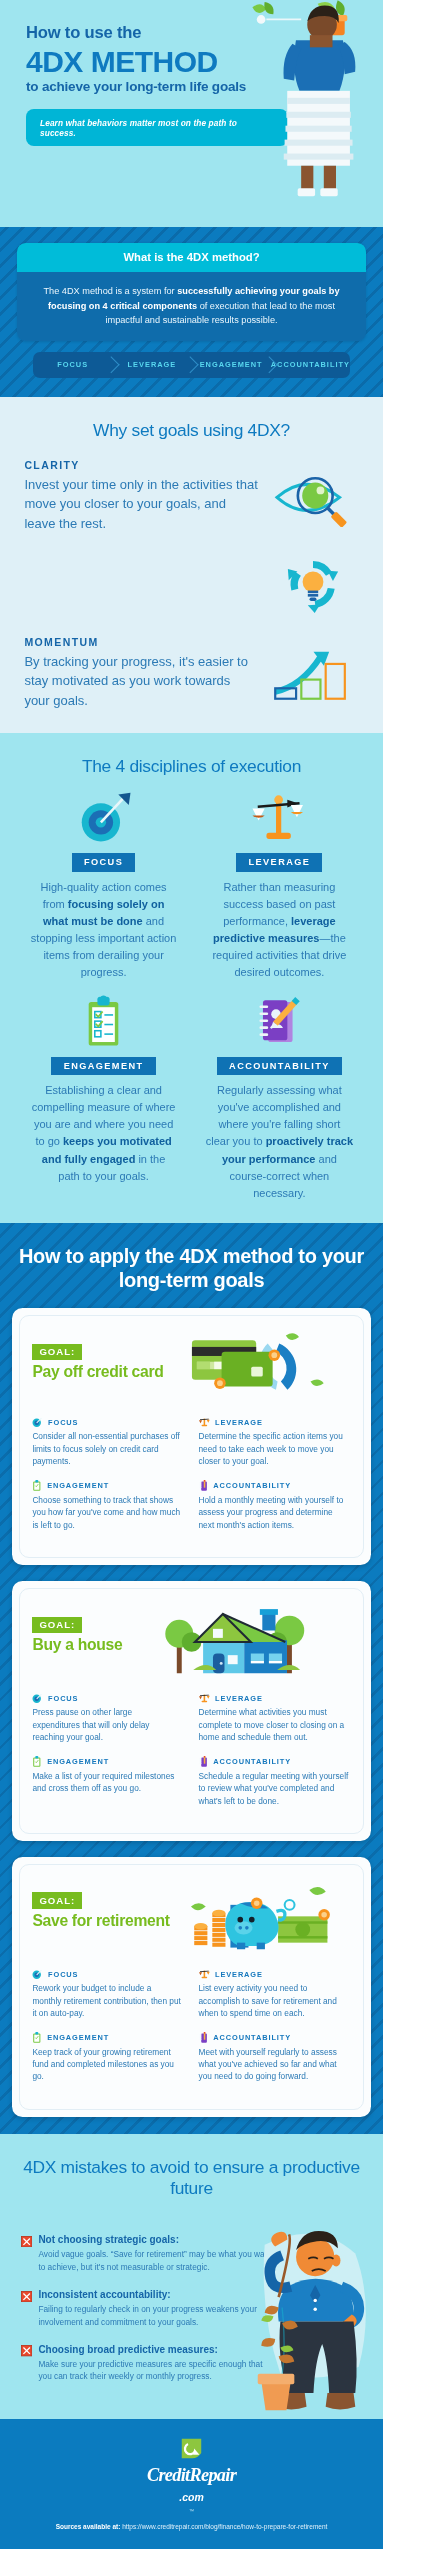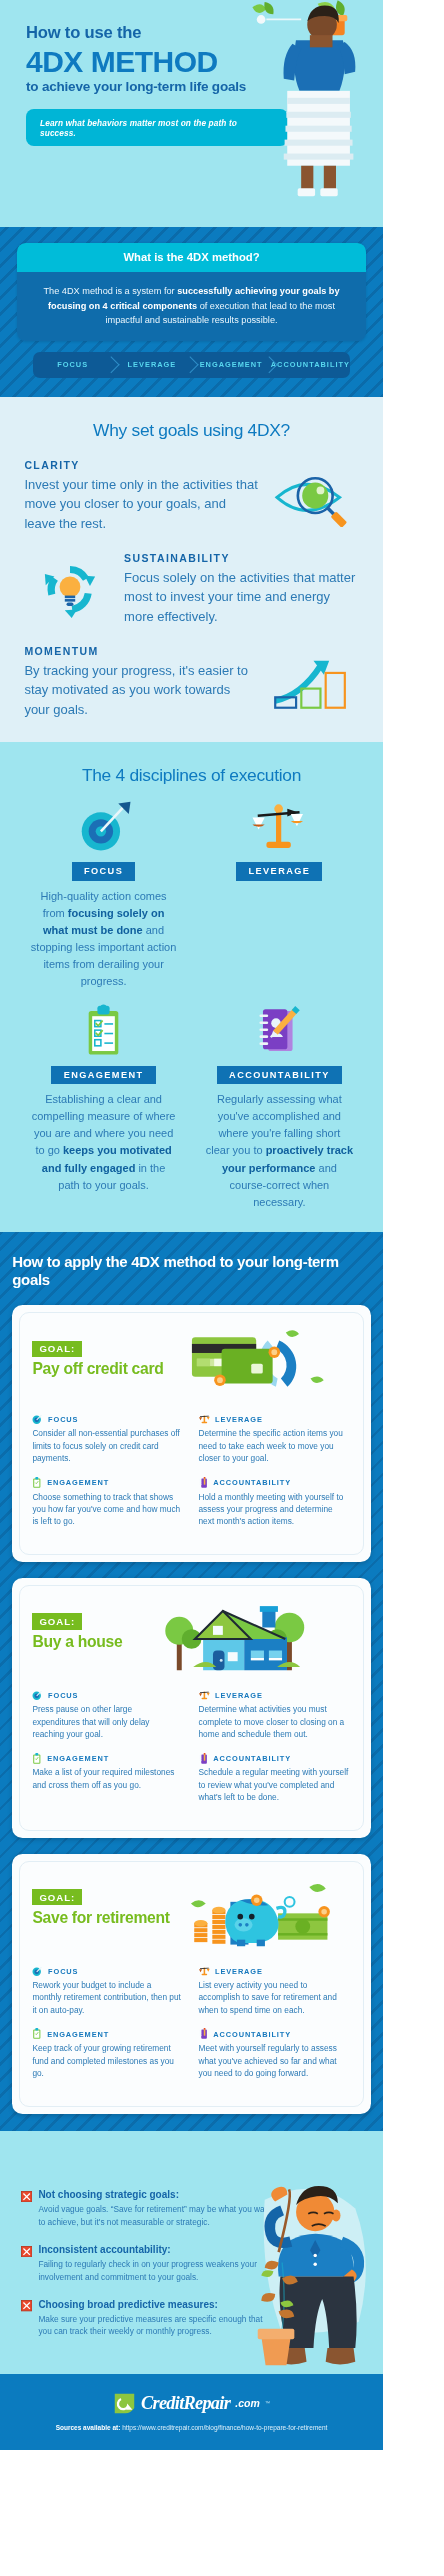--- a/index.html
+++ b/index.html
@@ -70,21 +70,21 @@
 
   
   .apply {
     background:
       repeating-linear-gradient(-45deg,
         rgba(10,70,120,0.28) 0 2.6px,
         rgba(10,70,120,0) 2.6px 11.3px),
       #0b7bbf;
     padding:21px 12.2px 17.4px;
   }
-  .apply-title { color:#fff; font-size:15px; font-weight:bold; line-height:1.22; letter-spacing:-0.3px; }
+  .apply-title { text-align:center; color:#fff; font-size:20px; font-weight:bold; line-height:1.22; letter-spacing:-0.3px; }
   .goal-card {
     background:#fbfdfe; border-radius:10.5px; margin-top:15.7px; padding:7px;
     box-shadow:0 1.7px 5.2px rgba(0,0,0,.18);
   }
   .goal-inner { border:0.9px solid #e2eef5; border-radius:10px; padding:14px 12.2px 14px; }
   .goal-top { display:flex; align-items:flex-start; }
   .goal-label-wrap { flex:0 0 auto; padding-top:12.2px; }
   .goal-kicker { display:inline-block; background:#77bc1f; color:#fff; font-size:9.6px; font-weight:bold;
                  letter-spacing:1px; padding:2.6px 7px; }
   .goal-name { font-size:15.7px; font-weight:bold; color:#77bc1f; margin-top:3.5px; letter-spacing:-0.3px; }
@@ -100,21 +100,21 @@
   .mistakes { background:#9fe5ef; padding:23px 0 21px; position:relative; }
   .mis-list { padding:0 21px; margin-top:35px; width:296px; }
   .mis-item { display:flex; gap:6.1px; margin-bottom:15.7px; }
   .mis-x { flex:0 0 11.3px; width:11.3px; height:11.3px; margin-top:1.7px; }
   .mis-h { font-size:10px; font-weight:bold; color:#1565a8; line-height:1.25; }
   .mis-p { font-size:8.3px; line-height:1.5; color:#2c7ab5; margin-top:1.7px; }
   .mis-art { position:absolute; right:3.5px; bottom:0; width:140px; height:209px; }
 
   
   .footer { background:#0b7bbf; padding:17.4px 0 19px; text-align:center; }
-  .logo-row { display:flex; align-items:center; justify-content:center; gap:5.2px; }
+  .logo-row { display:flex; align-items:center; justify-content:center; gap:5.2px;flex-direction:column; }
   .logo-word { color:#fff; font-size:18.3px; font-weight:bold; font-style:italic; letter-spacing:-0.7px; font-family:"Liberation Serif", serif; }
   .logo-dot { color:#fff; font-size:10.5px; font-weight:bold; font-style:italic; }
   .logo-tm { color:#bfe4f6; font-size:5.2px; vertical-align:super; }
   .src { margin-top:8.7px; font-size:6.5px; color:#dff0fa; }
   .src b { color:#fff; }
 </style>
 </head>
 <body>
 
 <div class="page">
@@ -185,24 +185,20 @@
           <circle cx="52" cy="34" r="20" fill="none" stroke="#1b63a8" stroke-width="3"></circle>
           <circle cx="52" cy="34" r="15" fill="#7ac943"></circle>
           <circle cx="58" cy="28" r="4.5" fill="#dff3c9"></circle>
           <line x1="66" y1="48" x2="80" y2="62" stroke="#1b63a8" stroke-width="4"></line>
           <rect x="76" y="52" width="18" height="9" rx="2" transform="rotate(45 76 52)" fill="#f7941e"></rect>
         </svg>
       </div>
     </div>
 
     <div class="why-row rev">
-      <div class="why-txt">
-        <div class="why-h">SUSTAINABILITY</div>
-        <div class="why-p">Focus solely on the activities that matter most to invest your time and energy more effectively.</div>
-      </div>
       <div class="why-ico">
         <svg viewBox="0 0 90 70" width="78" height="61">
           <path d="M45 8 a26 26 0 0 1 22 13 l-7 4 a18 18 0 0 0 -15 -9z" fill="#17b6cf"></path>
           <path d="M62 19 l12 1 l-6 11z" fill="#17b6cf"></path>
           <path d="M70 40 a26 26 0 0 1 -22 22 l-1 -8 a18 18 0 0 0 15 -15z" fill="#17b6cf"></path>
           <path d="M53 58 l-6 10 l-8 -9z" fill="#17b6cf"></path>
           <path d="M20 42 a26 26 0 0 1 4 -22 l7 5 a18 18 0 0 0 -3 15z" fill="#17b6cf"></path>
           <path d="M27 20 l-11 -3 l1 13z" fill="#17b6cf"></path>
           <circle cx="45" cy="32" r="12" fill="#fbb040"></circle>
           <rect x="39" y="42" width="12" height="3" fill="#1b63a8"></rect>
@@ -257,20 +253,23 @@
             <circle cx="34" cy="10" r="5" fill="#fbb040"></circle>
             <line x1="10" y1="18" x2="58" y2="14" stroke="#1a1a1a" stroke-width="3"></line>
             <path d="M44 10 l12 4 l-12 5z" fill="#1a1a1a"></path>
             <path d="M4 20 l14 0 l-7 14z" fill="#fff"></path>
             <path d="M4 28 a8 5 0 0 0 14 0z" fill="#c45b16"></path>
             <path d="M48 16 l14 0 l-7 14z" fill="#fff"></path>
             <path d="M48 24 a8 5 0 0 0 14 0z" fill="#f7941e"></path>
           </svg>
         </div>
         <div class="disc-tag">LEVERAGE</div>
+        <div class="disc-p">
+          <span>Rather than measuring success based on past performance, </span><b>leverage predictive measures</b><span>—the required activities that drive desired outcomes.</span>
+        </div>
       </div>
 
       <div class="disc-cell">
         <div class="disc-ico">
           <svg viewBox="0 0 70 62" width="61" height="54">
             <rect x="18" y="8" width="34" height="50" rx="3" fill="#7ac943"></rect>
             <rect x="22" y="14" width="26" height="40" fill="#fff"></rect>
             <rect x="28" y="2" width="14" height="10" rx="3" fill="#17b6cf"></rect>
             <circle cx="35" cy="4" r="3.5" fill="#17b6cf"></circle>
             <rect x="25" y="19" width="7" height="7" fill="none" stroke="#17b6cf" stroke-width="1.8"></rect>
@@ -595,20 +594,21 @@
               <span class="gq-head-label">ACCOUNTABILITY</span>
             </div>
             <div class="gq-p">Meet with yourself regularly to assess what you've achieved so far and what you need to do going forward.</div>
           </div>
         </div>
       </div>
     </div>
   </section>
 
   <section class="mistakes">
+    <h2 class="sec-title">4DX mistakes to avoid to ensure a productive future</h2>
     <div class="mis-list">
 
       <div class="mis-item">
         <svg class="mis-x" viewBox="0 0 14 14">
           <rect x="0.5" y="0.5" width="13" height="13" fill="#e8472c" stroke="#b8321c"></rect>
           <path d="M3 3 L11 11 M11 3 L3 11" stroke="#fff" stroke-width="1.6"></path>
         </svg>
         <div>
           <div class="mis-h">Not choosing strategic goals:</div>
           <div class="mis-p">Avoid vague goals. “Save for retirement” may be what you want to achieve, but it's not measurable or strategic.</div>

